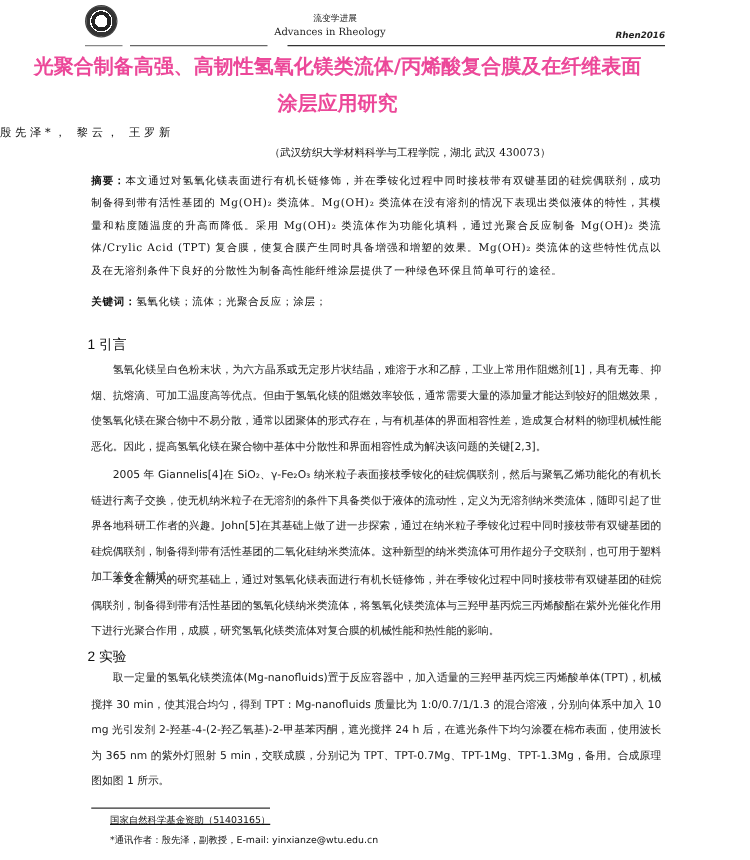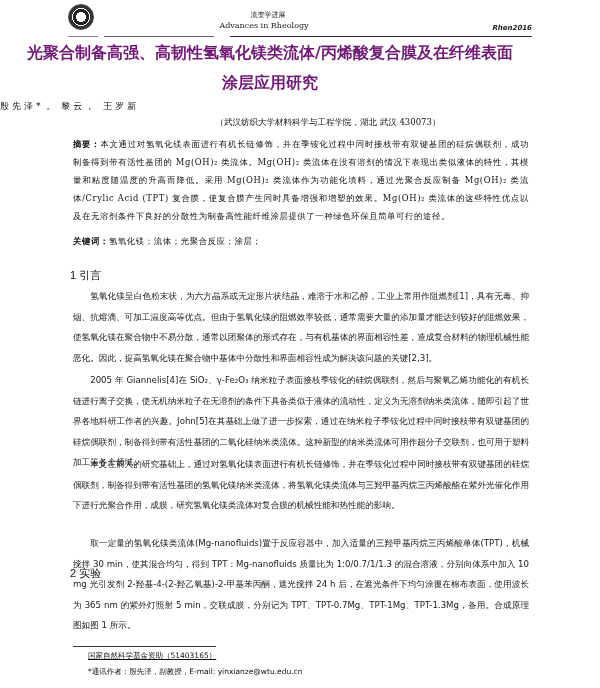--- a/index.html
+++ b/index.html
@@ -10,29 +10,29 @@
           background:radial-gradient(circle at 50% 50%, #fff 0 5px, #222 5px 8px, #fff 8px 9px, #333 9px 13px);
           border:1px solid #444; box-sizing:border-box; }
   .hdr-line-l1 { position:absolute; left:68px; top:36px; width:30px; height:1px; background:#888; }
   .hdr-line-l2 { position:absolute; left:104px; top:36px; width:110px; height:1px; background:#666; }
   .hdr-line-r { position:absolute; left:230px; top:36px; width:302px; height:1px; background:#333; }
   .j-cn { position:absolute; left:0; width:536px; top:10px; text-align:center; font-size:7px; color:#222; }
   .j-en { position:absolute; left:0; width:528px; top:21px; text-align:center; font-size:8px; color:#222; }
   .j-right { position:absolute; right:68px; top:24px; font-size:7px; font-style:italic; font-weight:bold; color:#222;
              font-family:"DejaVu Sans","Liberation Sans",sans-serif;text-align:right; }
   .title { position:absolute; left:0; width:540px; text-align:center;
-           font-family:"DejaVu Sans","Liberation Sans",sans-serif; font-size:16px; font-weight:bold; color:#701a75; }
+           font-family:"DejaVu Sans","Liberation Sans",sans-serif; font-size:16px; font-weight:bold; color:#ec4899; }
   .t1 { top:43px; } .t2 { top:73px; }
   .authors { position:absolute; top:100px; left:0; width:600px; text-align:left; font-size:9px; letter-spacing:3px; }
   .affil { position:absolute; top:117px; left:0; width:600px; text-align:center; font-size:8.5px;margin-left:28px; }
   .abstract { position:absolute; top:135px; left:73px; width:456px; font-size:8.4px; line-height:18px; text-align:justify; letter-spacing:0.6px; }
   .abstract b, .keywords b { font-weight:bold; }
   .keywords { position:absolute; top:236px; left:73px; width:456px; font-size:8.4px; letter-spacing:0.6px; }
   .sec { position:absolute; left:70px; font-family:Liberation Sans, sans-serif; font-size:11px; }
-  .s1 { top:268px; } .s2 { top:518px;margin-top:48px; }
+  .s1 { top:268px; } .s2 { top:518px; }
   .para { position:absolute; left:73px; width:456px; font-size:8.6px; line-height:20.5px; text-align:justify;
           text-indent:2em; font-family:"DejaVu Sans","Liberation Sans",sans-serif; color:#1a1a1a; }
   .p1 { top:286px; } .p2 { top:370px; } .p3 { top:454px; } .p4 { top:533px; }
   .fn-line { position:absolute; left:73px; top:646px; width:143px; height:1px; background:#333; }
   .fn { position:absolute; left:88px; font-size:7.5px; font-family:"DejaVu Sans","Liberation Sans",sans-serif; }
   .fn1 { top:651px;text-decoration:underline; } .fn2 { top:667px; }
 </style>
 </head>
 <body>
 

